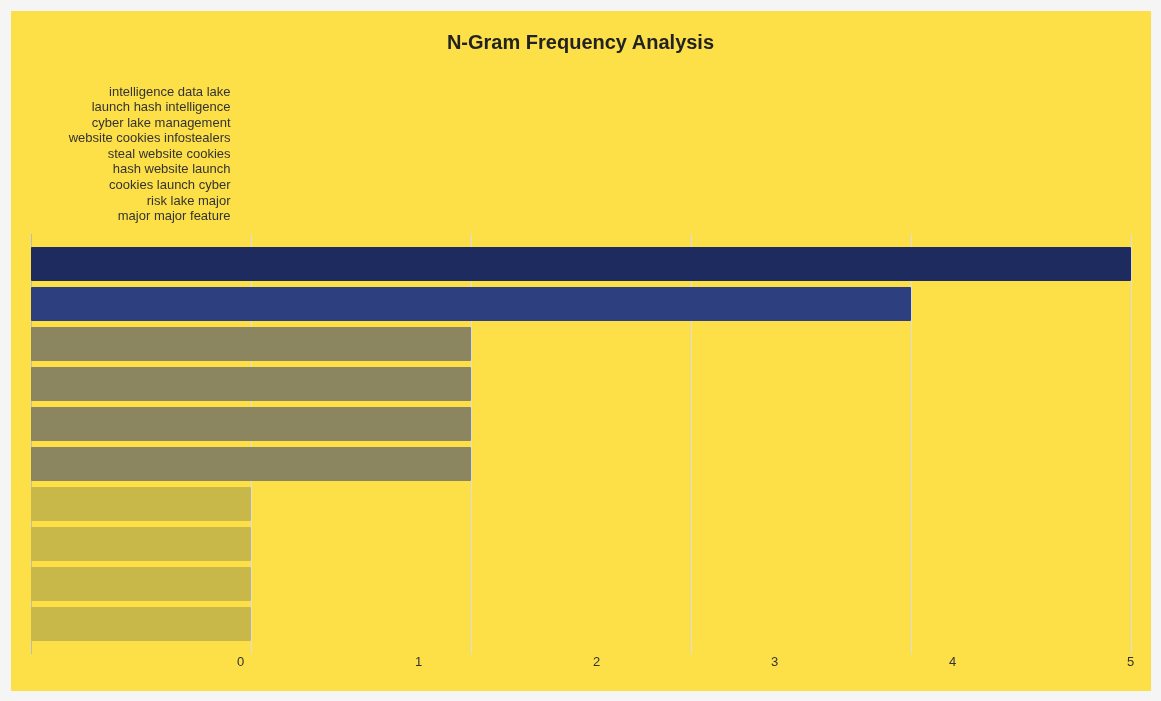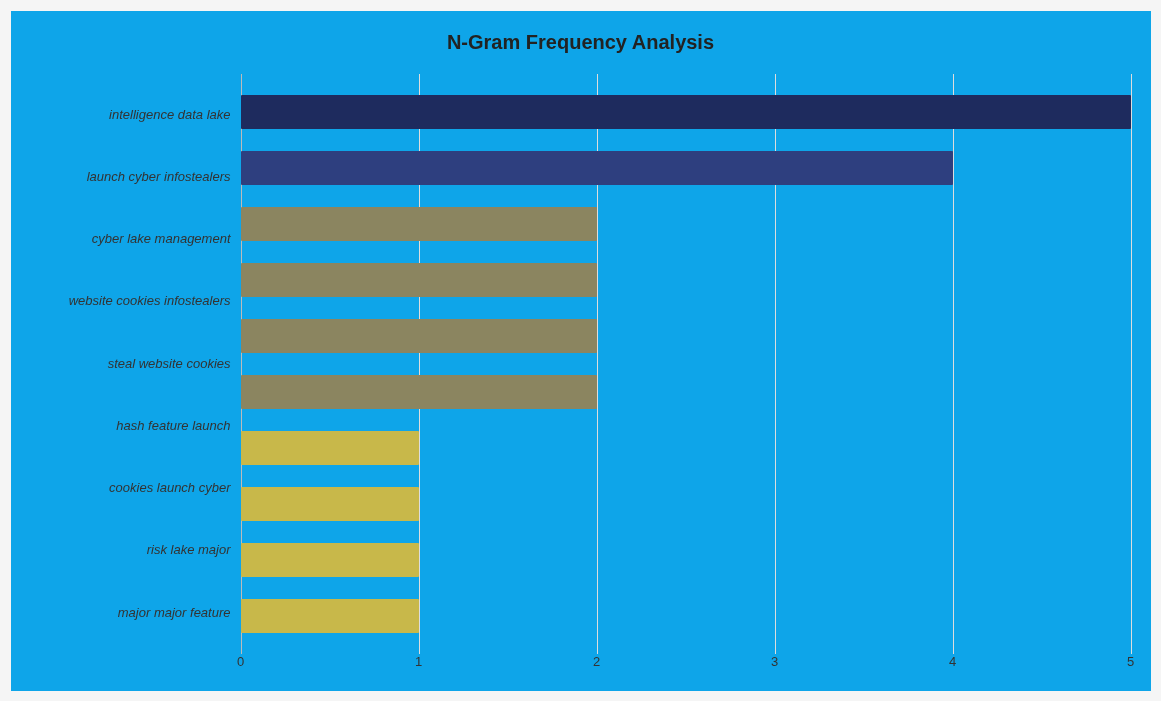--- a/index.html
+++ b/index.html
@@ -6,40 +6,39 @@
     body {
       background: #f5f5f5;
       font-family: Arial, sans-serif;
       width: 1161px;
       height: 701px;
       display: flex;
       align-items: center;
       justify-content: center;
     }
     .chart-container {
-      background: #0ea5e9;
+      background: #fde047;
       width: 1140px;
       height: 680px;
       padding: 20px 20px 40px 20px;
       position: relative;
     }
     .chart-title {
       text-align: center;
       font-size: 20px;
       font-weight: bold;
       color: #222;
       margin-bottom: 20px;
     }
     .chart-area {
       display: flex;
-      flex-direction: row;
+      flex-direction: column;
       width: 100%;
       height: 580px;
       position: relative;
-      font-style: italic;
     }
     .y-axis-labels {
       display: flex;
       flex-direction: column;
       justify-content: space-around;
       width: 210px;
       padding-right: 10px;
       padding-top: 10px;
       padding-bottom: 10px;
     }
@@ -109,25 +108,25 @@
 </head>
 <body>
 
 <div class="chart-container">
   <div class="chart-title">N-Gram Frequency Analysis</div>
 
   <div class="chart-area">
 
     <div class="y-axis-labels" id="y-labels">
         <div class="y-label">intelligence data lake</div>
-        <div class="y-label">launch cyber infostealers</div>
+        <div class="y-label">launch hash intelligence</div>
         <div class="y-label">cyber lake management</div>
         <div class="y-label">website cookies infostealers</div>
         <div class="y-label">steal website cookies</div>
-        <div class="y-label">hash feature launch</div>
+        <div class="y-label">hash website launch</div>
         <div class="y-label">cookies launch cyber</div>
         <div class="y-label">risk lake major</div>
         <div class="y-label">major major feature</div>
       </div>
 
     <div class="plot-area">
 
       <div class="grid-lines" id="grid-lines">
           <div class="grid-line" style="left: 0%; background: rgb(187, 187, 187);"></div>
           <div class="grid-line" style="left: 20%; background: rgb(221, 221, 221);"></div>

